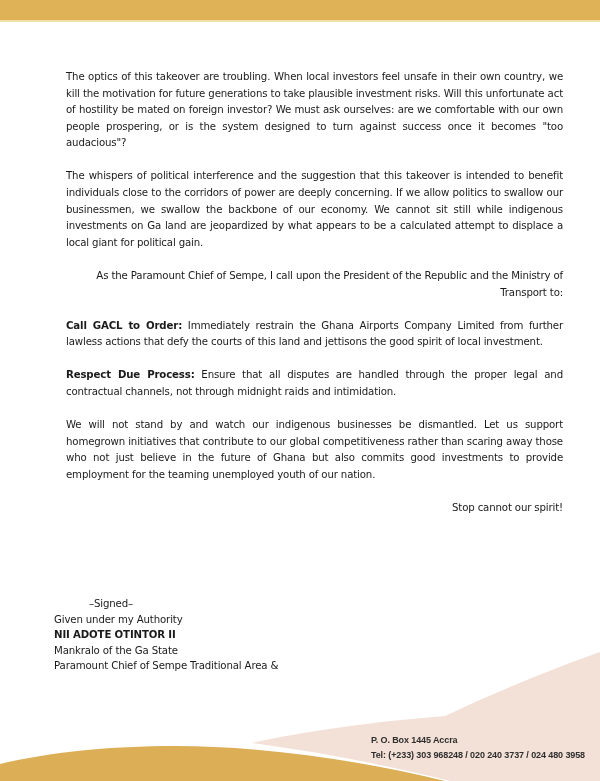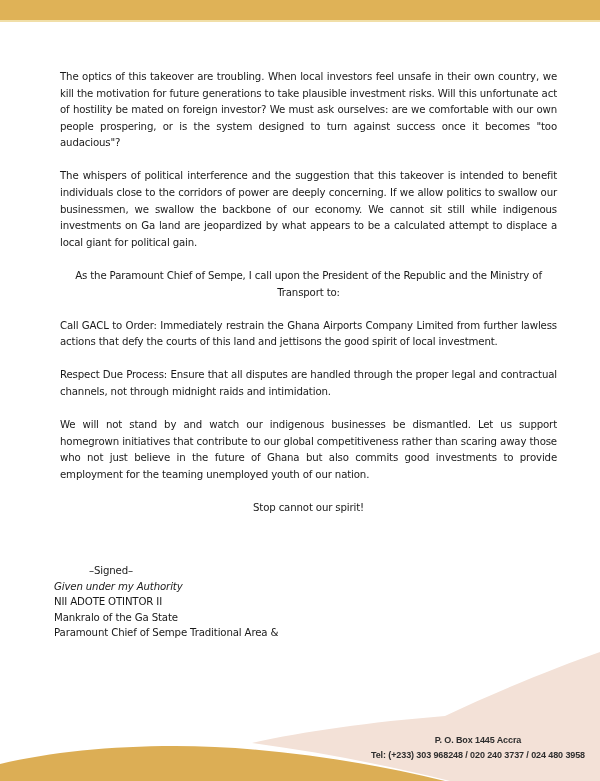--- a/index.html
+++ b/index.html
@@ -24,64 +24,64 @@
     }
     .top-bar-line {
       position: absolute;
       left: 0; top: 20px;
       width: 600px;
       height: 2px;
       background: #f1dfa8;
     }
     .letter-body {
       position: absolute;
-      left: 60px;
+      left: 66px;
       top: 69px;
       width: 497px;
       font-size: 10.2px;
       line-height: 16.6px;
       letter-spacing: -0.15px;
     }
     .para {
       margin: 0 0 16.5px 0;
       text-align: justify;
     }
-    .para.left { text-align: center; }
+    .para.left { text-align: right; }
     .para .lead {
-      font-weight: normal;
+      font-weight: bold;
     }
     .signature {
       position: absolute;
       left: 54px;
       top: 563px;
       font-size: 10.2px;
       line-height: 15.6px;
       letter-spacing: -0.15px;
     }
     .signature .signed {
       padding-left: 35px;
+      margin-top: 33px;
     }
     .signature .authority {
-      font-style: italic;
     }
     .signature .name {
-      font-weight: normal;
+      font-weight: bold;
     }
     .footer-art {
       position: absolute;
       left: 0;
       top: 650px;
       width: 600px;
       height: 131px;
     }
     .footer-text {
       position: absolute;
       right: 15px;
       top: 733px;
-      text-align: center;
+      text-align: left;
       font-family: "Liberation Sans", sans-serif;
       font-size: 9px;
       line-height: 14.5px;
       color: #2e2e2e;
       font-weight: bold;
       letter-spacing: -0.1px;
     }
   </style>
 </head>
 <body>

